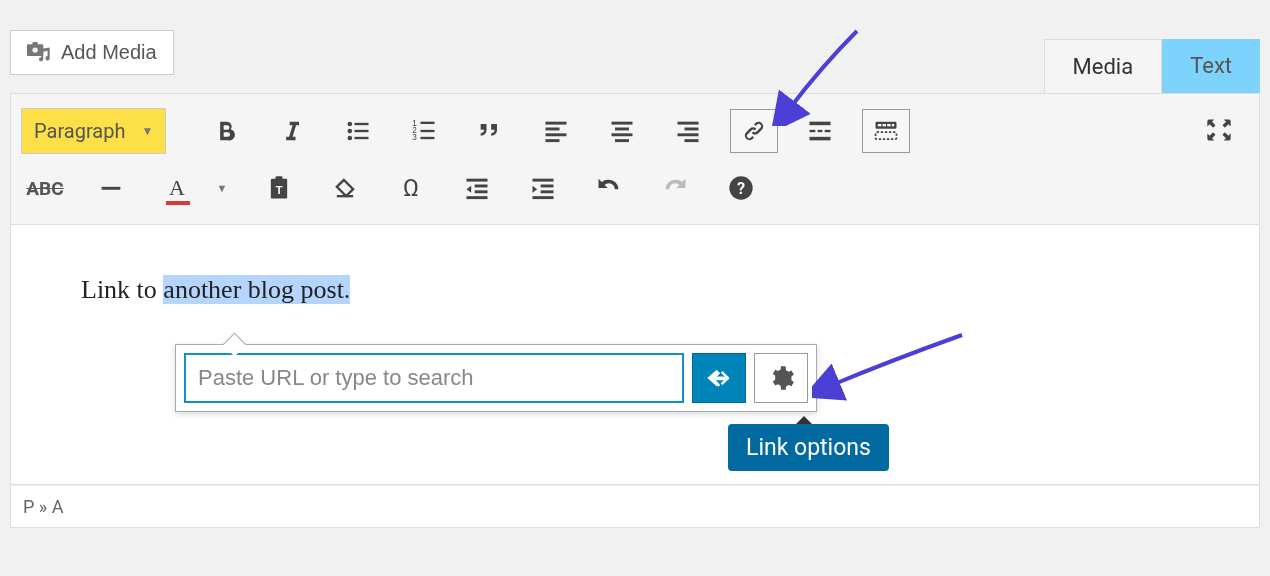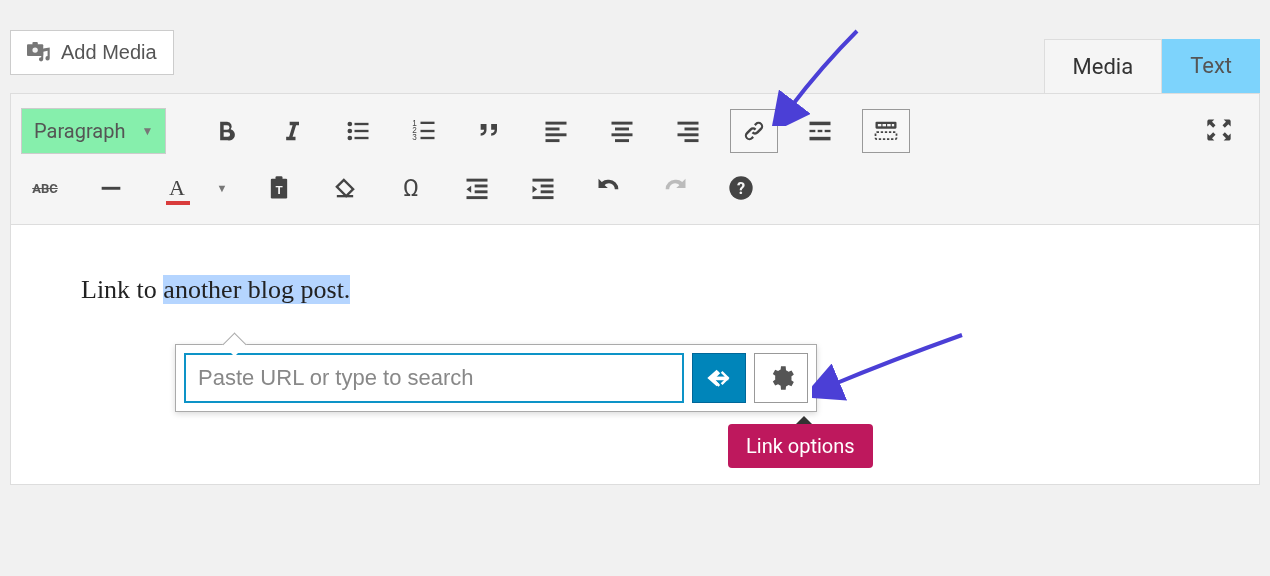--- a/index.html
+++ b/index.html
@@ -62,21 +62,21 @@
     }
     .toolbar-row {
       display: flex;
       align-items: center;
       gap: 6px;
       padding: 6px 0;
     }
     .format-select {
       display: flex;
       align-items: center;
-      background: #86efac;
+      background: #fde047;
       border: 1px solid #ccc;
       padding: 10px 12px;
       font-size: 20px;
       color: #555;
       gap: 16px;
       cursor: pointer;
       margin-right: 18px;
     }
     .format-select .caret {
       font-size: 12px;
@@ -174,24 +174,24 @@
       align-items: center;
       justify-content: center;
       cursor: pointer;
       position: relative;
     }
     .gear-btn svg { fill: #555; width: 28px; height: 28px; }
     .tooltip {
       position: absolute;
       top: 424px;
       left: 728px;
-      background: #be185d;
+      background: #0369a1;
       color: #fff;
       padding: 10px 18px;
-      font-size: 20px;
+      font-size: 23px;
       border-radius: 4px;
       white-space: nowrap;
     }
     .tooltip::before {
       content: "";
       position: absolute;
       top: -8px;
       left: 68px;
       border-left: 8px solid transparent;
       border-right: 8px solid transparent;
@@ -329,21 +329,21 @@
             <rect x="3" y="13" width="18" height="6" rx="1" fill="none" stroke="#444" stroke-width="1.5" stroke-dasharray="2 1.5"></rect>
           </svg>
         </div>
       <div class="tb-btn distraction-free">
           <svg viewBox="0 0 24 24" fill="#444">
             <path d="M3 3l5 0-2 2 3 3-2 2-3-3-2 2 0-5 1-1zm18 0l-5 0 2 2-3 3 2 2 3-3 2 2 0-5-1-1zM3 21l5 0-2-2 3-3-2-2-3 3-2-2 0 5 1 1zm18 0l-5 0 2-2-3-3 2-2 3 3 2-2 0 5-1 1z"></path>
           </svg>
         </div>
     </div>
     <div class="toolbar-row">
-      <div class="tb-btn" style="font-size:13px;font-weight:bold;color:#555;text-decoration:line-through;">ABC</div>
+      <div class="tb-btn" style="font-size:19px;font-weight:bold;color:#555;text-decoration:line-through;">ABC</div>
       <div class="tb-btn spaced">
           <svg viewBox="0 0 24 24" fill="#444">
             <rect x="4" y="11" width="16" height="2.5"></rect>
           </svg>
         </div>
       <div class="tb-btn spaced" style="position:relative;">
           <span style="font-size:22px;color:#444;font-family:serif;">A</span>
           <div class="color-bar"></div>
         </div>
       <div class="tb-btn" style="width:30px;">
@@ -399,20 +399,23 @@
         </div>
     </div>
   </div>
 
   <div class="content-area">
     <p class="content-text">
       <span>Link to </span><span class="highlighted">another blog post.</span><span></span>
     </p>
   </div>
 
+  <div class="status-bar">
+    <span>P » A</span>
+  </div>
 </div>
 
 <div class="link-popup">
   <input type="text" class="url-input" placeholder="Paste URL or type to search" style="">
   <div class="apply-btn">
     <svg viewBox="0 0 24 24">
         <path d="M4 11h12l-4-4 2-2 8 7-8 7-2-2 4-4H4v-2z" transform="scale(-1,1) translate(-24,0)"></path>
         <path d="M19 6v12h-2l0-3-6 0 4 4-2 2-7-7 7-7 2 2-4 4 6 0 0-3z" fill="none"></path>
         <path d="M3 10h13v3H3z M13 6l6 5.5L13 17v-3H3v-5h10z" fill="none"></path>
         <path d="M20 7v10h-2V9.5L10 9.5l3.5 3.5-1.5 1.5L6 8.5 12 3l1.5 1.5L10 8h10z" fill="none"></path>

